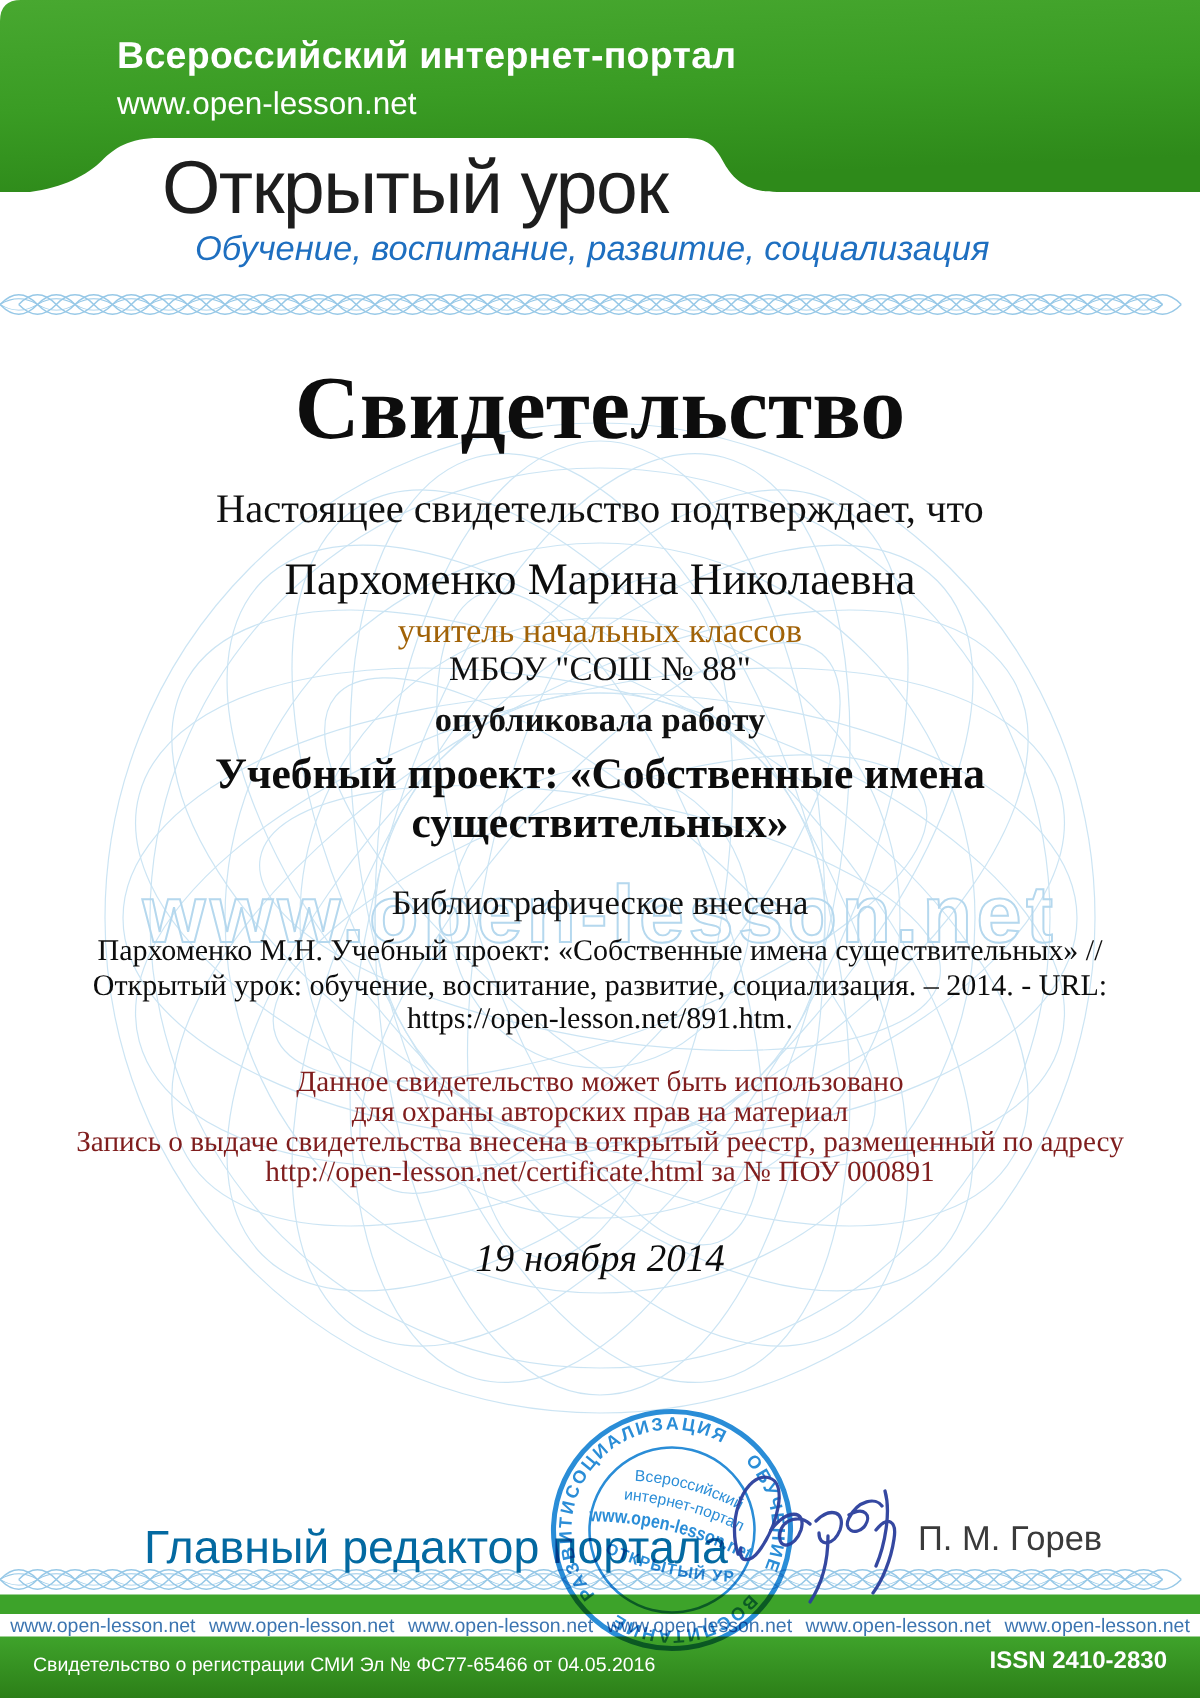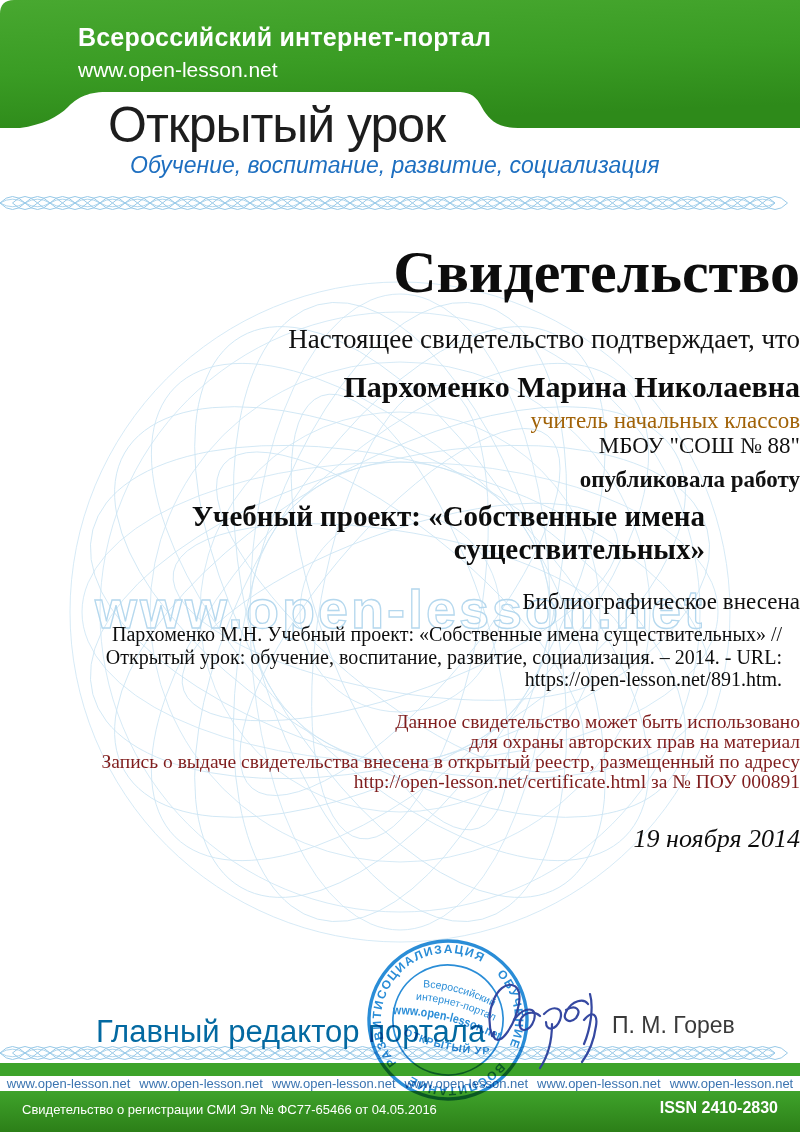--- a/index.html
+++ b/index.html
@@ -1,31 +1,31 @@
 <!DOCTYPE html>
 <html><head>
 <meta charset="utf-8">
 <style>
   html,body{margin:0;padding:0;background:#ffffff;}
   .cert{position:relative;width:800px;height:1132px;background:#fff;overflow:hidden;
         font-family:"Liberation Sans",sans-serif;}
   .abs{position:absolute;}
-  .ctr{position:absolute;left:0;width:100%;text-align:right;}
+  .ctr{position:absolute;left:0;width:100%;text-align:center;}
   .serif{font-family:"Liberation Serif",serif;}
 
   
   .hdr-portal{left:78px;top:23px;font-size:25px;font-weight:bold;color:#fff;letter-spacing:.2px;}
   .hdr-site{left:78px;top:58px;font-size:21px;color:#fff;}
   .hdr-brand{left:108px;top:96px;font-size:50px;color:#1d1d1d;letter-spacing:-1px;}
   .hdr-tagline{left:130px;top:152px;font-size:23px;font-style:italic;color:#1e6fc0;}
 
   
   .t-title{top:238px;font-size:60px;font-weight:bold;color:#0d0d0d;}
   .t-intro{top:324px;font-size:27px;color:#111;}
-  .t-recipient{top:370px;font-size:30px;font-weight:bold;color:#0d0d0d;}
+  .t-recipient{top:370px;font-size:30px;font-weight:normal;color:#0d0d0d;}
   .t-position{top:408px;font-size:23px;color:#a16207;}
   .t-school{top:433px;font-size:23px;color:#111;}
   .t-action{top:467px;font-size:23px;color:#111;font-weight:bold;}
   .t-work{top:500px;left:95px;right:95px;width:auto;font-size:29px;font-weight:bold;
           line-height:1.15;color:#0d0d0d;}
   .t-biblio-h{top:589px;font-size:23px;color:#111;}
   .t-biblio{top:623px;left:18px;right:18px;width:auto;font-size:20px;font-weight:normal;
             line-height:1.13;color:#0d0d0d;}
   .t-notes{top:712px;font-size:19.5px;line-height:20px;color:#7f1d1d;}
   .t-date{top:824px;font-size:26px;font-style:italic;color:#0d0d0d;}

